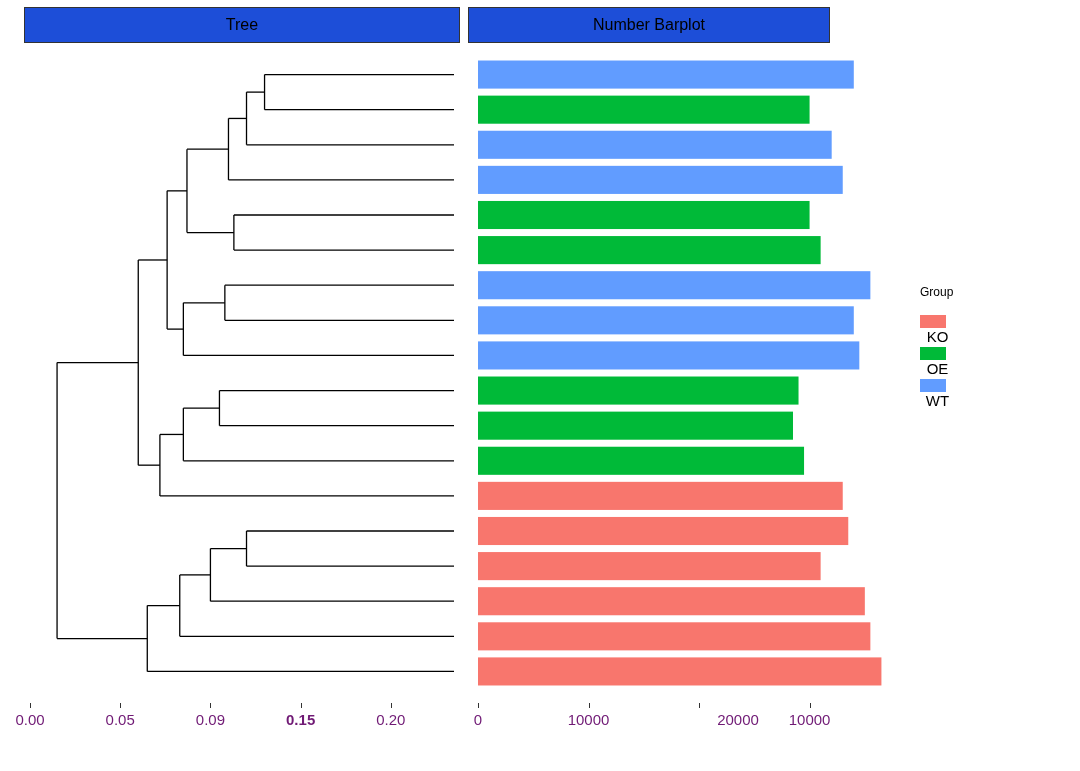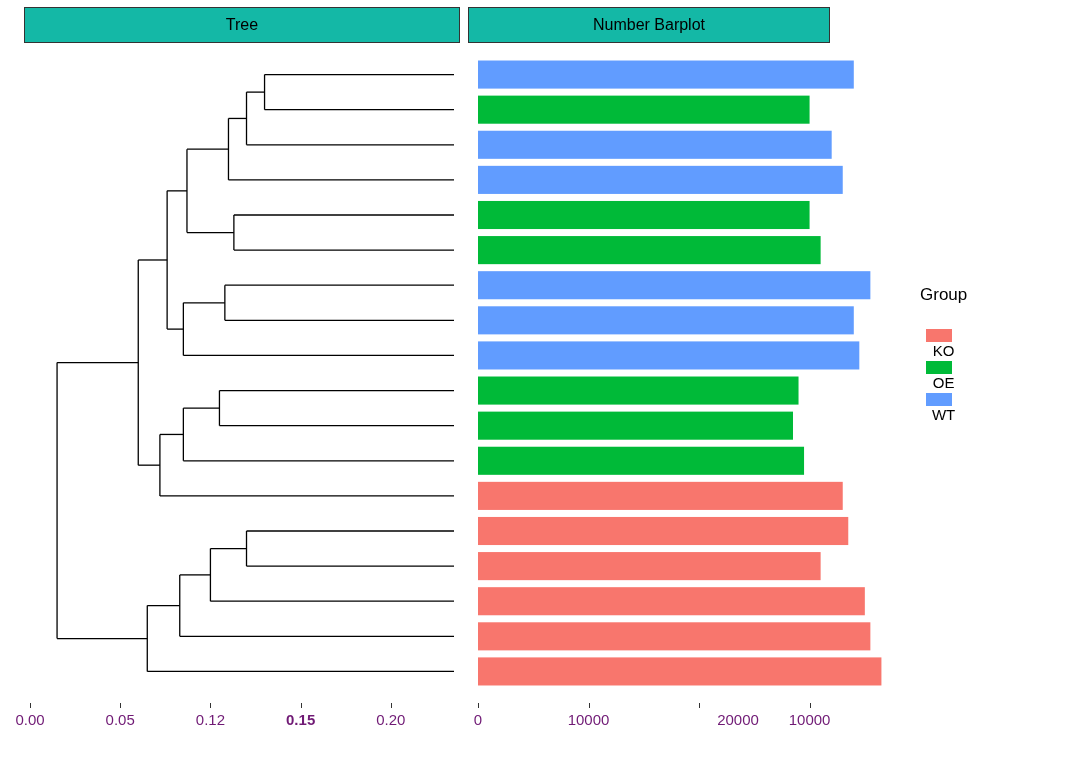--- a/index.html
+++ b/index.html
@@ -12,21 +12,21 @@
     height: 771px;
     overflow: hidden;
   }
   .chart-container {
     position: relative;
     width: 1080px;
     height: 771px;
   }
   .facet-strip {
     position: absolute;
-    background: #14b8a6;
+    background: #1d4ed8;
     border: 1px solid #333;
     text-align: center;
     font-size: 16px;
     line-height: 34px;
     height: 36px;
     top: 7px;
   }
   .panel {
     position: absolute;
     top: 43px;
@@ -61,22 +61,22 @@
     top: 8px;
     transform: translateX(-50%);
     white-space: nowrap;
   }
   .legend {
     position: absolute;
     left: 920px;
     top: 285px;
   }
   .legend-title {
-    font-size: 17px;
-    margin-bottom: 24px;
+    font-size: 12px;
+    margin-bottom: 16px;
   }
   .legend-item {
     display: flex;
     align-items: center;
     margin-bottom: 2px;
     height: 30px;
     flex-direction: column;
   }
   .legend-swatch {
     width: 26px;
@@ -177,21 +177,21 @@
         <rect x="10" y="614.4" width="403.42105263157896" height="28.088888888888892" fill="#F8766D"></rect>
       </svg>
   </div>
 
   <div class="axis" style="left:24px; width:436px;" id="tree-axis">
       <div class="axis-tick" style="left: 6px;"></div>
       <div class="axis-label" style="left: 6px;">0.00</div>
       <div class="axis-tick" style="left: 96.2128px;"></div>
       <div class="axis-label" style="left: 96.2128px;">0.05</div>
       <div class="axis-tick" style="left: 186.426px;"></div>
-      <div class="axis-label" style="left: 186.426px;">0.12</div>
+      <div class="axis-label" style="left: 186.426px;">0.09</div>
       <div class="axis-tick" style="left: 276.638px;"></div>
       <div class="axis-label" style="left: 276.638px; font-weight: bold;">0.15</div>
       <div class="axis-tick" style="left: 366.851px;"></div>
       <div class="axis-label" style="left: 366.851px;">0.20</div>
     </div>
 
   <div class="axis" style="left:468px; width:434px;" id="bar-axis">
       <div class="axis-tick" style="left: 10px;"></div>
       <div class="axis-label" style="left: 10px;">0</div>
       <div class="axis-tick" style="left: 120.526px;"></div>

